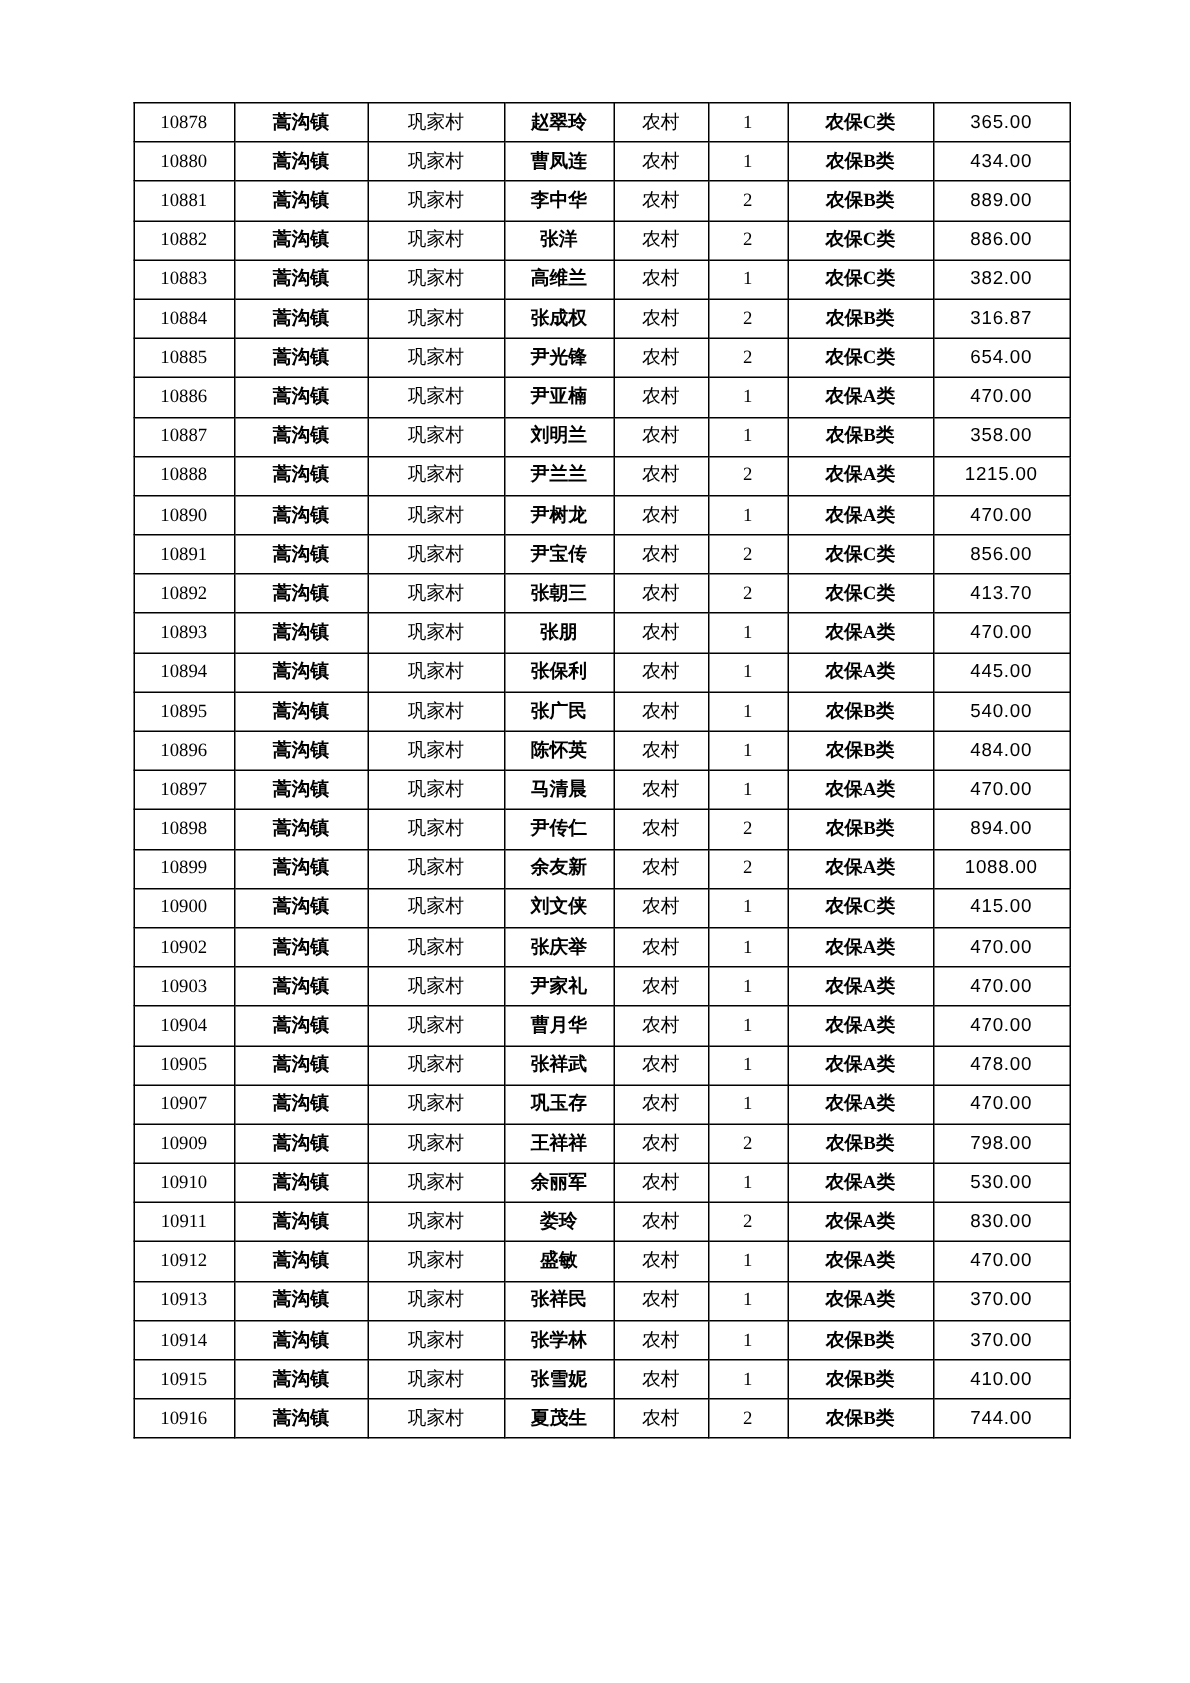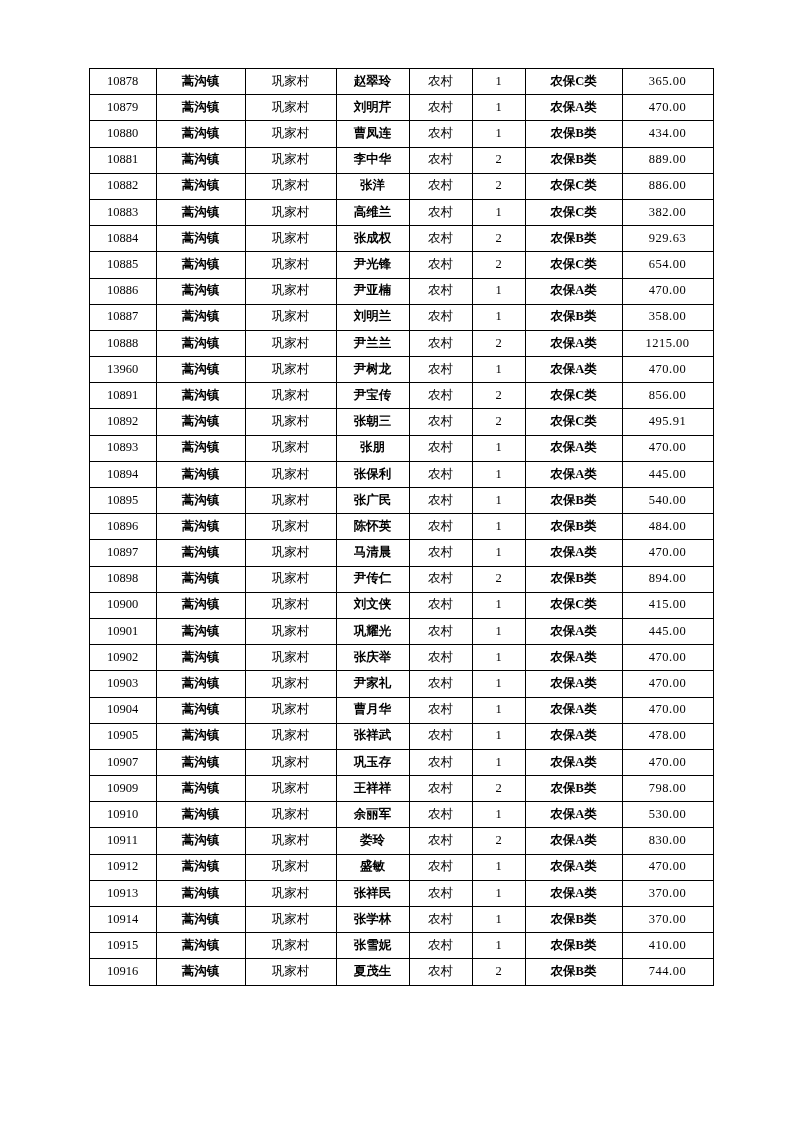--- a/index.html
+++ b/index.html
@@ -40,50 +40,40 @@
     white-space: nowrap;
     overflow: hidden;
   }
   td.c-id      { width: 66px; font-family: "Liberation Serif", serif; }
   td.c-town    { width: 88px; font-weight: bold; }
   td.c-village { width: 90px; }
   td.c-name    { width: 72px; font-weight: bold; }
   td.c-type    { width: 62px; }
   td.c-count   { width: 52px; font-family: "Liberation Serif", serif; }
   td.c-cat     { width: 96px; font-weight: bold; }
-  td.c-amount  { width: 90px; font-family: Liberation Serif, serif; letter-spacing: 0.5px; }
+  td.c-amount  { width: 90px; font-family: Liberation Sans, sans-serif; letter-spacing: 0.5px; }
 </style>
 </head>
 <body>
 
 <div class="page">
   <div class="table-wrap">
     <table class="data">
       <tbody id="tbody">
           <tr>
             <td class="c-id">10878</td>
             <td class="c-town">蒿沟镇</td>
             <td class="c-village">巩家村</td>
             <td class="c-name">赵翠玲</td>
             <td class="c-type">农村</td>
             <td class="c-count">1</td>
             <td class="c-cat">农保C类</td>
             <td class="c-amount">365.00</td>
           </tr>
           <tr>
-            <td class="c-id">10879</td>
-            <td class="c-town">蒿沟镇</td>
-            <td class="c-village">巩家村</td>
-            <td class="c-name">刘明芹</td>
-            <td class="c-type">农村</td>
-            <td class="c-count">1</td>
-            <td class="c-cat">农保A类</td>
-            <td class="c-amount">470.00</td>
-          </tr>
-          <tr>
             <td class="c-id">10880</td>
             <td class="c-town">蒿沟镇</td>
             <td class="c-village">巩家村</td>
             <td class="c-name">曹凤连</td>
             <td class="c-type">农村</td>
             <td class="c-count">1</td>
             <td class="c-cat">农保B类</td>
             <td class="c-amount">434.00</td>
           </tr>
           <tr>
@@ -117,21 +107,21 @@
             <td class="c-amount">382.00</td>
           </tr>
           <tr>
             <td class="c-id">10884</td>
             <td class="c-town">蒿沟镇</td>
             <td class="c-village">巩家村</td>
             <td class="c-name">张成权</td>
             <td class="c-type">农村</td>
             <td class="c-count">2</td>
             <td class="c-cat">农保B类</td>
-            <td class="c-amount">929.63</td>
+            <td class="c-amount">316.87</td>
           </tr>
           <tr>
             <td class="c-id">10885</td>
             <td class="c-town">蒿沟镇</td>
             <td class="c-village">巩家村</td>
             <td class="c-name">尹光锋</td>
             <td class="c-type">农村</td>
             <td class="c-count">2</td>
             <td class="c-cat">农保C类</td>
             <td class="c-amount">654.00</td>
@@ -160,21 +150,21 @@
             <td class="c-id">10888</td>
             <td class="c-town">蒿沟镇</td>
             <td class="c-village">巩家村</td>
             <td class="c-name">尹兰兰</td>
             <td class="c-type">农村</td>
             <td class="c-count">2</td>
             <td class="c-cat">农保A类</td>
             <td class="c-amount">1215.00</td>
           </tr>
           <tr>
-            <td class="c-id">13960</td>
+            <td class="c-id">10890</td>
             <td class="c-town">蒿沟镇</td>
             <td class="c-village">巩家村</td>
             <td class="c-name">尹树龙</td>
             <td class="c-type">农村</td>
             <td class="c-count">1</td>
             <td class="c-cat">农保A类</td>
             <td class="c-amount">470.00</td>
           </tr>
           <tr>
             <td class="c-id">10891</td>
@@ -187,21 +177,21 @@
             <td class="c-amount">856.00</td>
           </tr>
           <tr>
             <td class="c-id">10892</td>
             <td class="c-town">蒿沟镇</td>
             <td class="c-village">巩家村</td>
             <td class="c-name">张朝三</td>
             <td class="c-type">农村</td>
             <td class="c-count">2</td>
             <td class="c-cat">农保C类</td>
-            <td class="c-amount">495.91</td>
+            <td class="c-amount">413.70</td>
           </tr>
           <tr>
             <td class="c-id">10893</td>
             <td class="c-town">蒿沟镇</td>
             <td class="c-village">巩家村</td>
             <td class="c-name">张朋</td>
             <td class="c-type">农村</td>
             <td class="c-count">1</td>
             <td class="c-cat">农保A类</td>
             <td class="c-amount">470.00</td>
@@ -250,38 +240,38 @@
             <td class="c-id">10898</td>
             <td class="c-town">蒿沟镇</td>
             <td class="c-village">巩家村</td>
             <td class="c-name">尹传仁</td>
             <td class="c-type">农村</td>
             <td class="c-count">2</td>
             <td class="c-cat">农保B类</td>
             <td class="c-amount">894.00</td>
           </tr>
           <tr>
+            <td class="c-id">10899</td>
+            <td class="c-town">蒿沟镇</td>
+            <td class="c-village">巩家村</td>
+            <td class="c-name">余友新</td>
+            <td class="c-type">农村</td>
+            <td class="c-count">2</td>
+            <td class="c-cat">农保A类</td>
+            <td class="c-amount">1088.00</td>
+          </tr>
+          <tr>
             <td class="c-id">10900</td>
             <td class="c-town">蒿沟镇</td>
             <td class="c-village">巩家村</td>
             <td class="c-name">刘文侠</td>
             <td class="c-type">农村</td>
             <td class="c-count">1</td>
             <td class="c-cat">农保C类</td>
             <td class="c-amount">415.00</td>
-          </tr>
-          <tr>
-            <td class="c-id">10901</td>
-            <td class="c-town">蒿沟镇</td>
-            <td class="c-village">巩家村</td>
-            <td class="c-name">巩耀光</td>
-            <td class="c-type">农村</td>
-            <td class="c-count">1</td>
-            <td class="c-cat">农保A类</td>
-            <td class="c-amount">445.00</td>
           </tr>
           <tr>
             <td class="c-id">10902</td>
             <td class="c-town">蒿沟镇</td>
             <td class="c-village">巩家村</td>
             <td class="c-name">张庆举</td>
             <td class="c-type">农村</td>
             <td class="c-count">1</td>
             <td class="c-cat">农保A类</td>
             <td class="c-amount">470.00</td>

